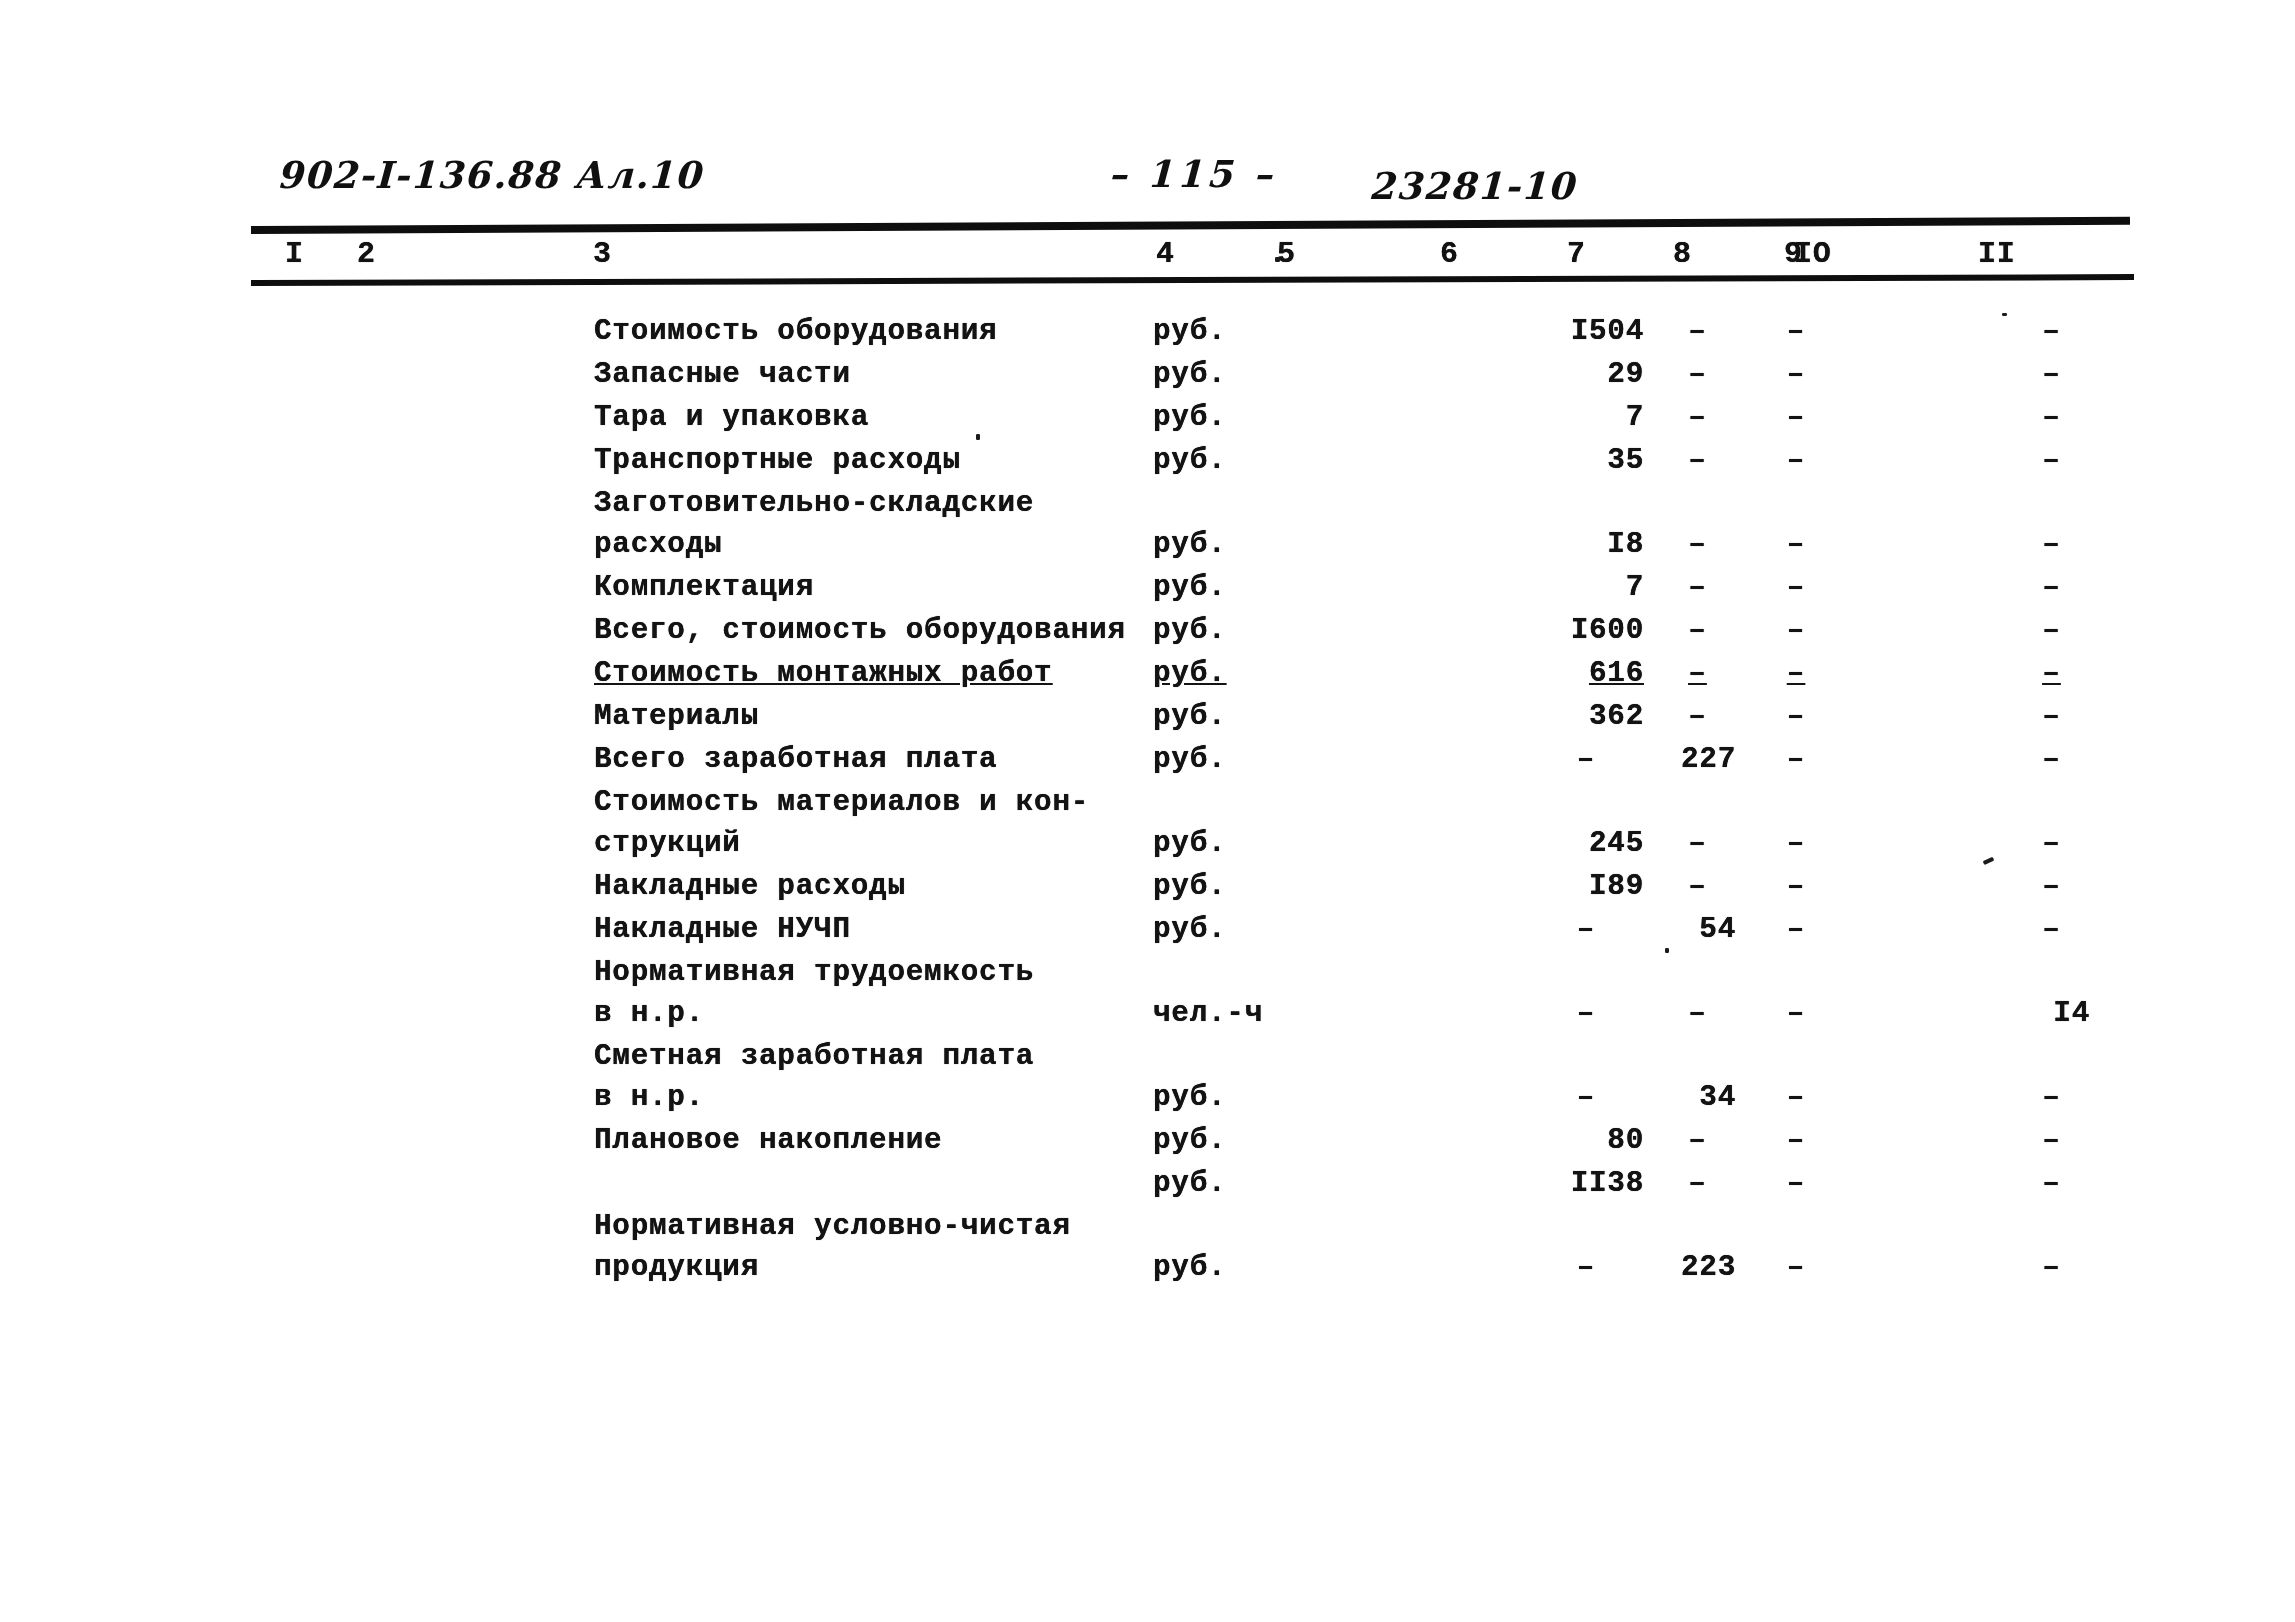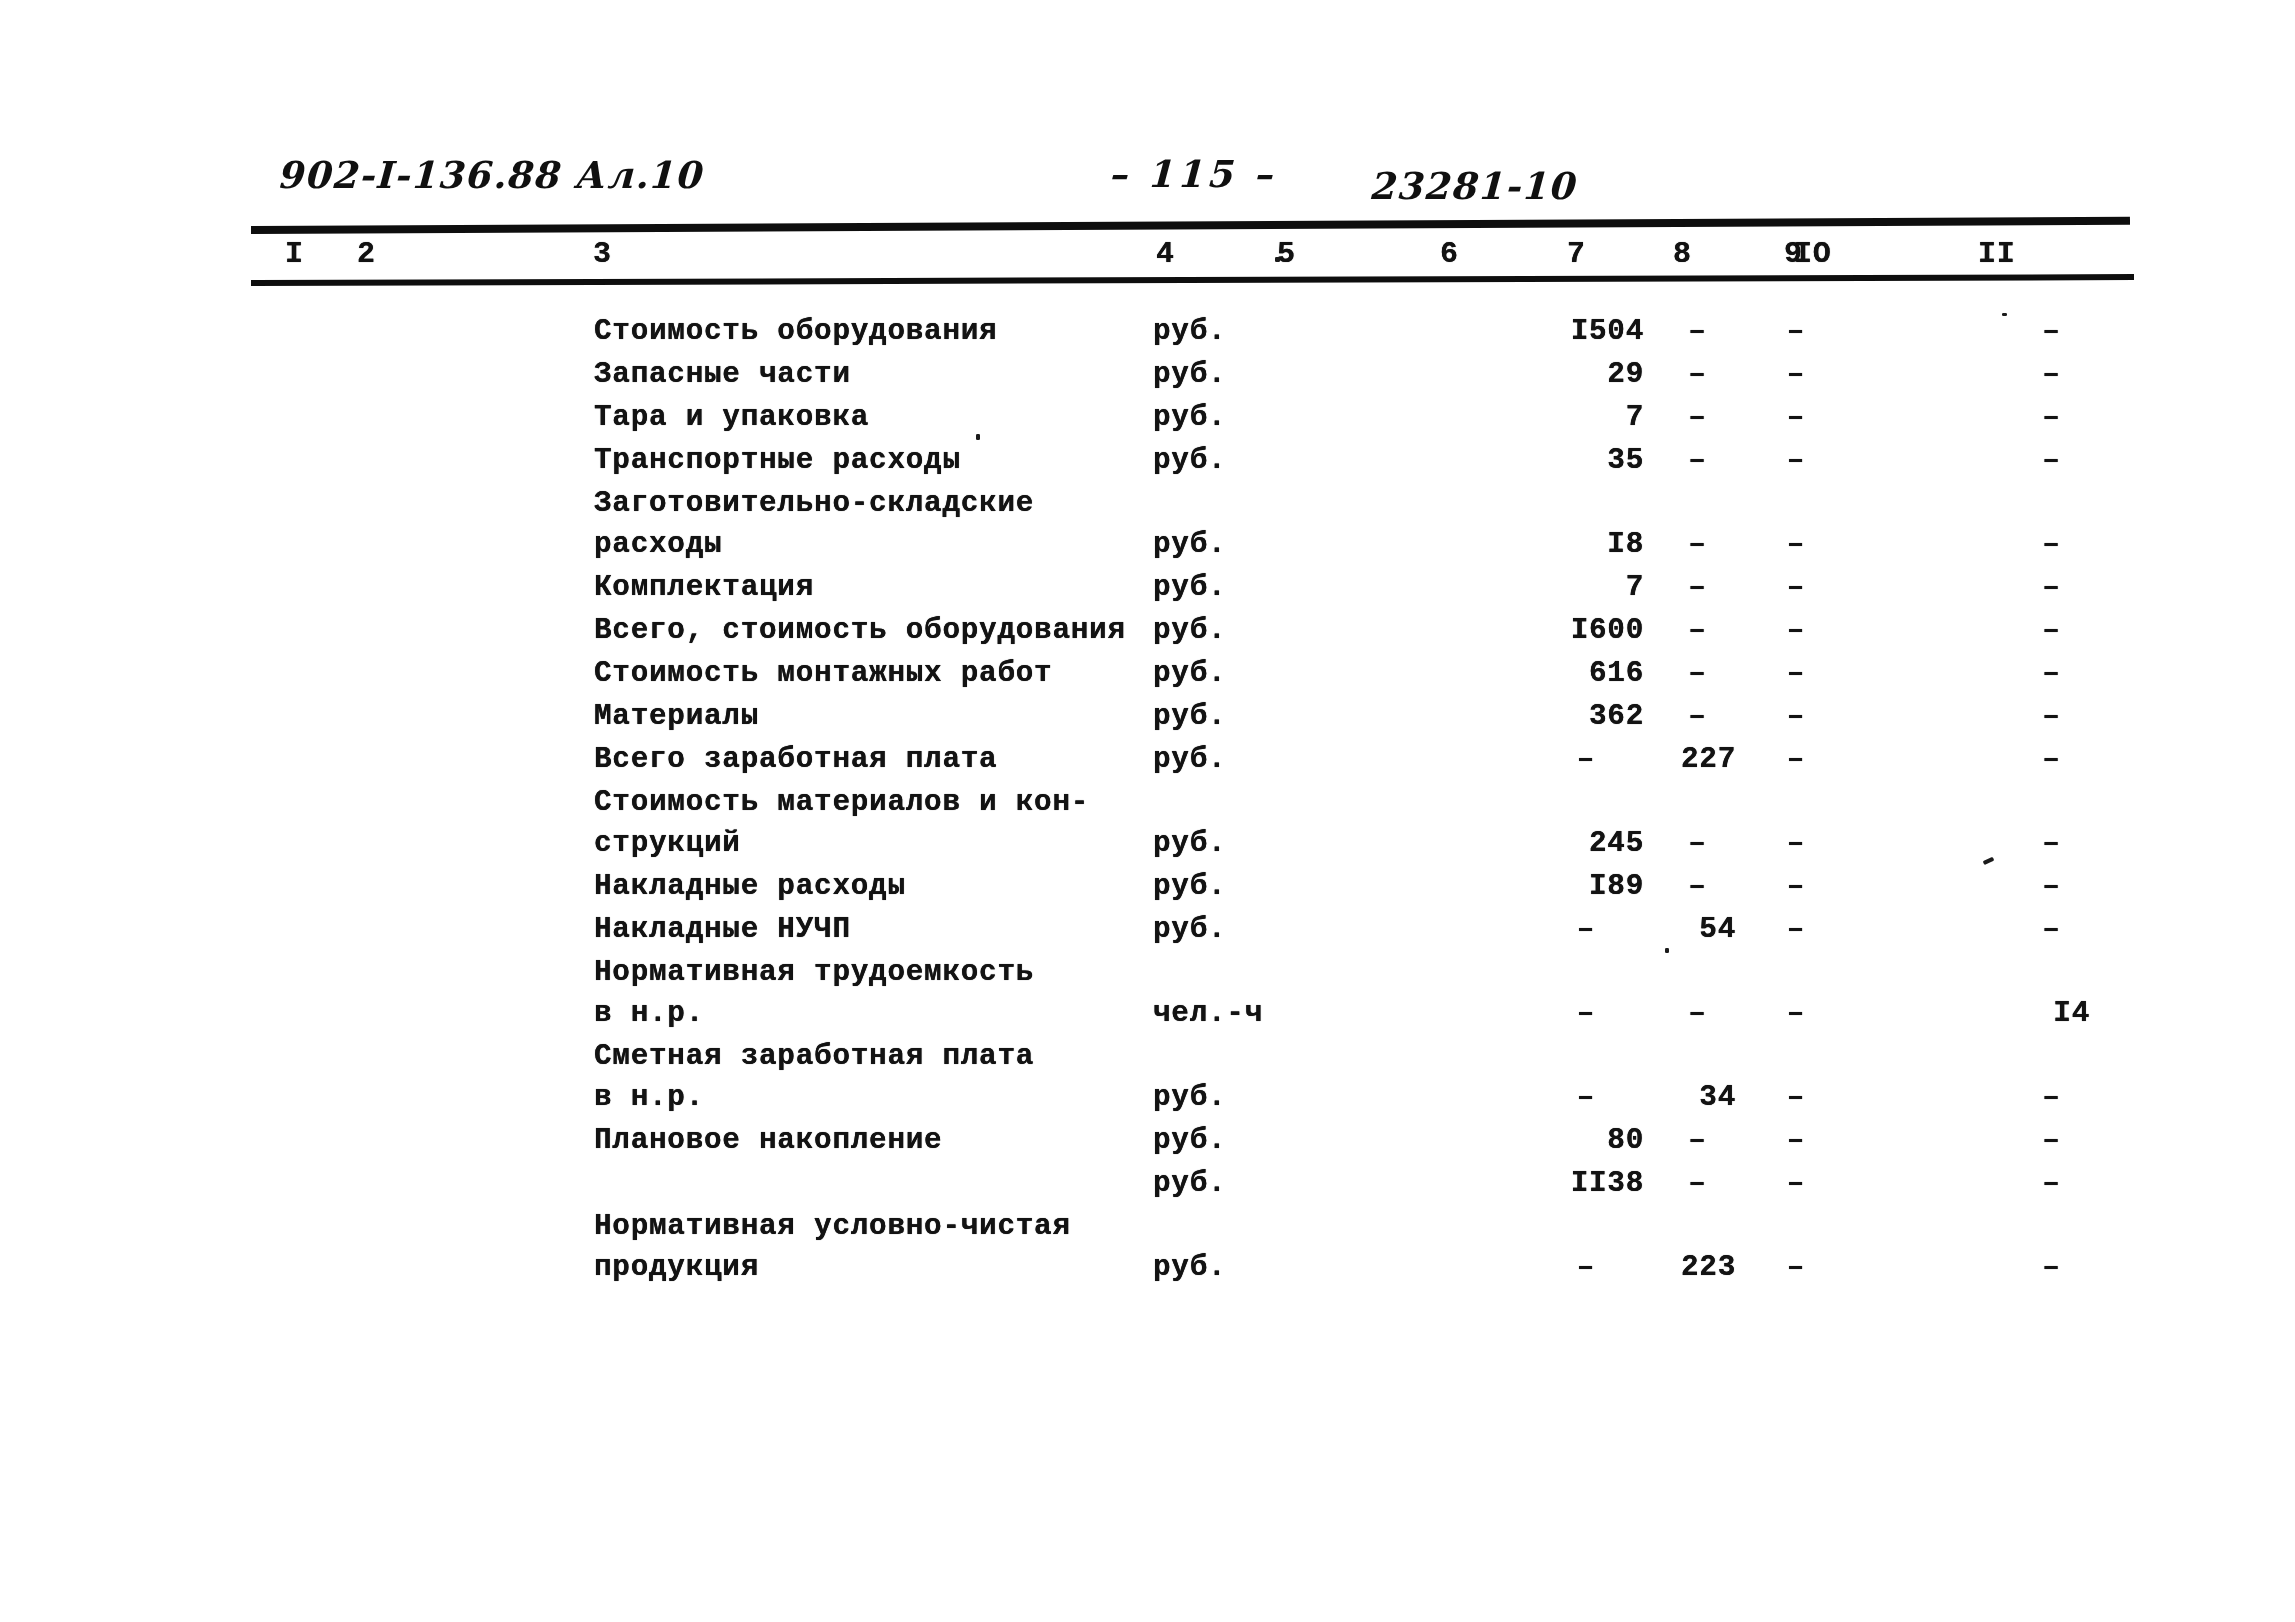--- a/index.html
+++ b/index.html
@@ -29,21 +29,21 @@
     position:absolute;top:236px;
     font-family:"Liberation Mono",monospace;
     font-weight:bold;font-size:30px;line-height:37px;
     letter-spacing:0.7px;color:#121212;
     text-shadow:0 0 0.7px #000;
     white-space:nowrap;
   }
   
   #tbl{position:absolute;left:592px;top:311px;width:1498px;}
   .r{display:flex;align-items:flex-end;margin-bottom:2px;justify-content:flex-end;}
-  .r.g{}
+  .r.g{text-decoration:underline;}
   .c{
     font-family:"Liberation Mono",monospace;
     font-weight:bold;font-size:29.4px;line-height:41px;
     letter-spacing:0.7px;color:#131313;
     text-shadow:0 0 0.7px #000;
   }
   .nm{width:559px;white-space:pre-line;}
   .un{width:298px;}
   .v7{width:193px;text-align:right;}
   .v8{width:92px;text-align:right;}

